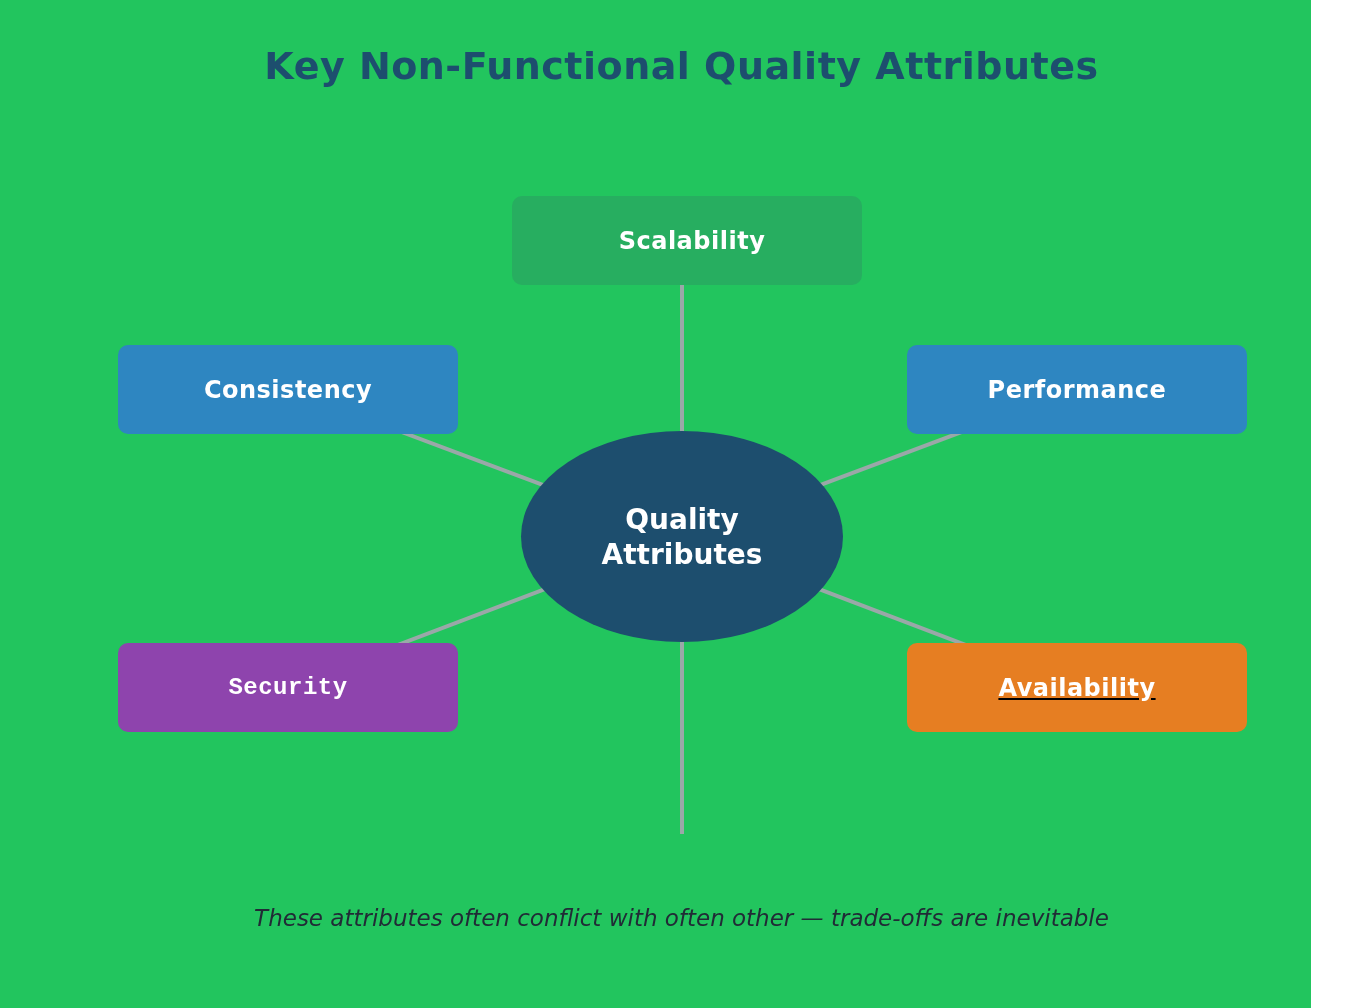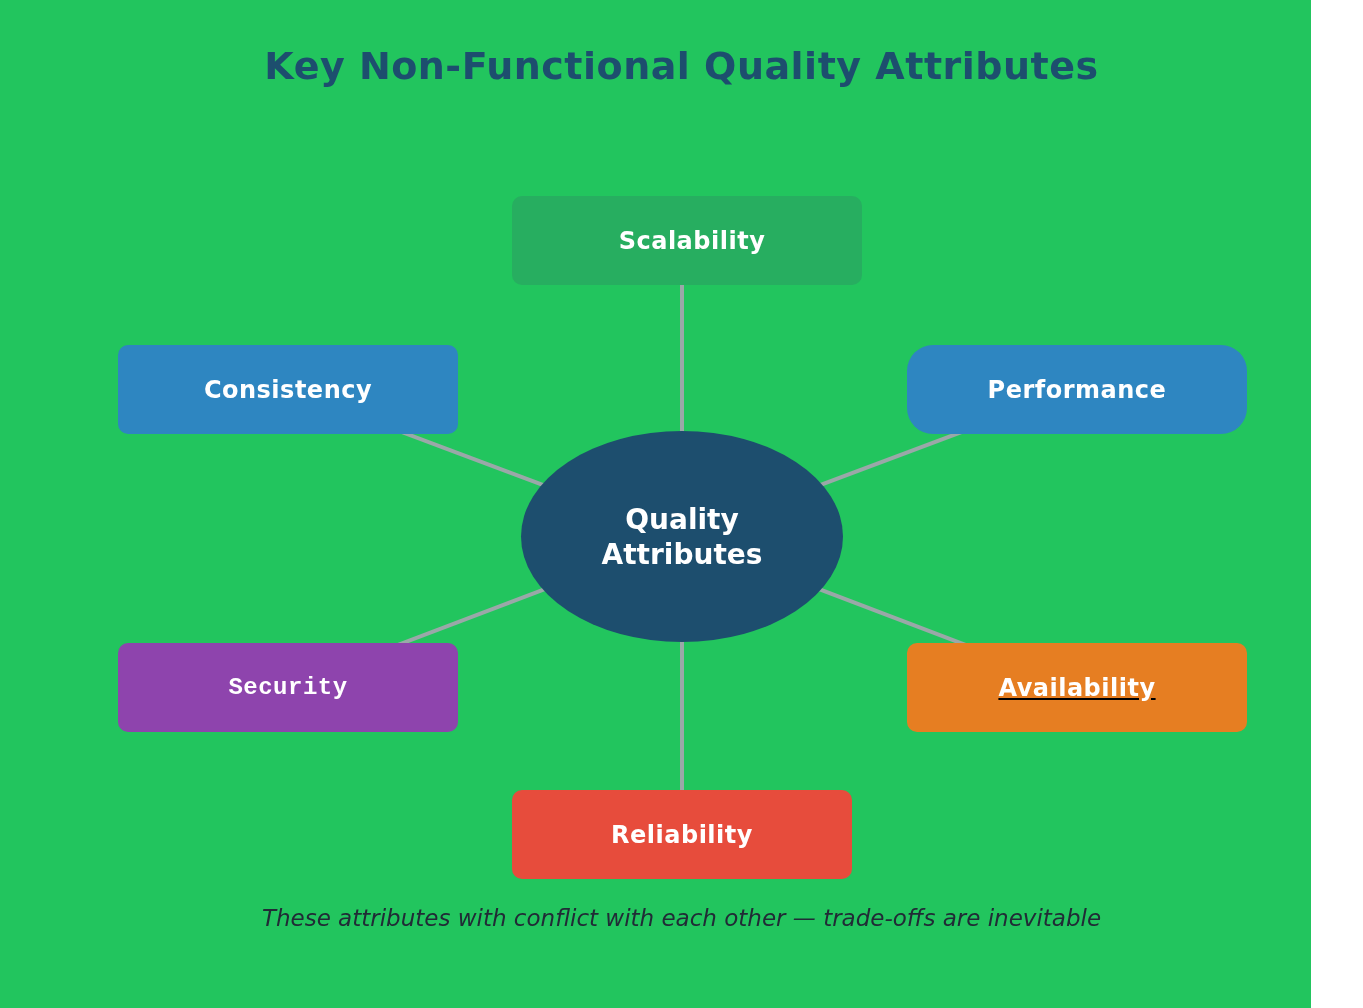--- a/index.html
+++ b/index.html
@@ -87,31 +87,28 @@
   </div>
 
   <div class="node n-scalability" style="background: rgb(39, 174, 96);">
     <span>Scalability</span>
   </div>
 
   <div class="node n-consistency" style="background: rgb(46, 134, 193); align-items: center;">
     <span>Consistency</span>
   </div>
 
-  <div class="node n-performance" style="background: rgb(46, 134, 193); border-radius: 26px;">
+  <div class="node n-performance" style="background: rgb(46, 134, 193);">
     <span>Performance</span>
   </div>
 
   <div class="node n-security" style="background: rgb(142, 68, 173);">
     <span>Security</span>
   </div>
 
   <div class="node n-availability" style="background: rgb(230, 126, 34);">
     <span>Availability</span>
   </div>
 
-  <div class="node n-reliability" style="background: rgb(231, 76, 60);">
-    <span>Reliability</span>
-  </div>
 
-  <p class="caption" style="color: rgb(33, 43, 54);">These attributes with conflict with each other — trade-offs are inevitable</p>
+  <p class="caption" style="color: rgb(33, 43, 54);">These attributes often conflict with often other — trade-offs are inevitable</p>
 
 </div>
 
 </body></html>

